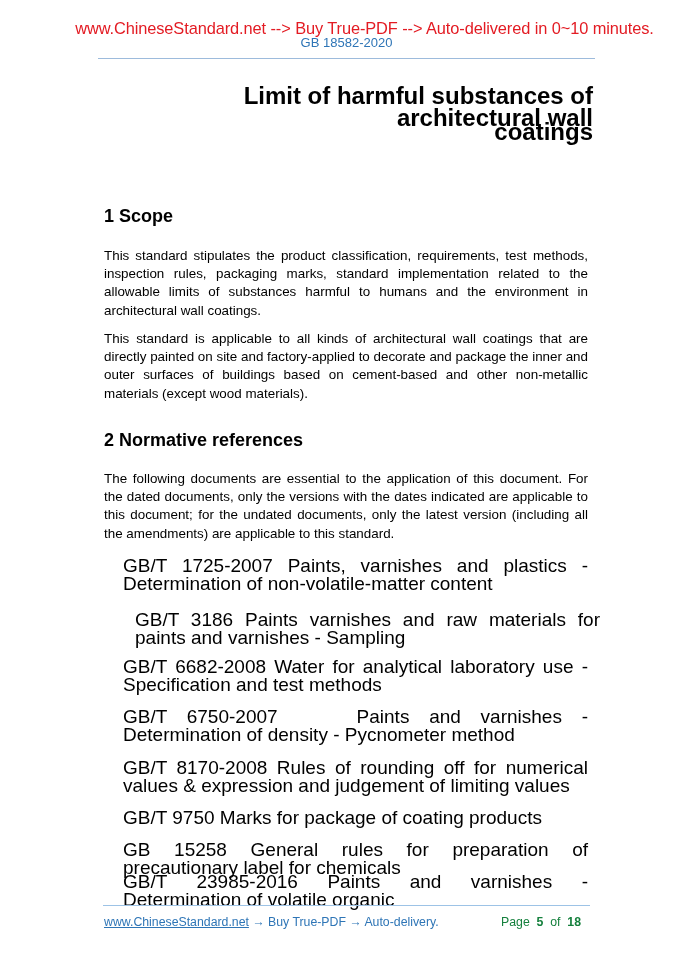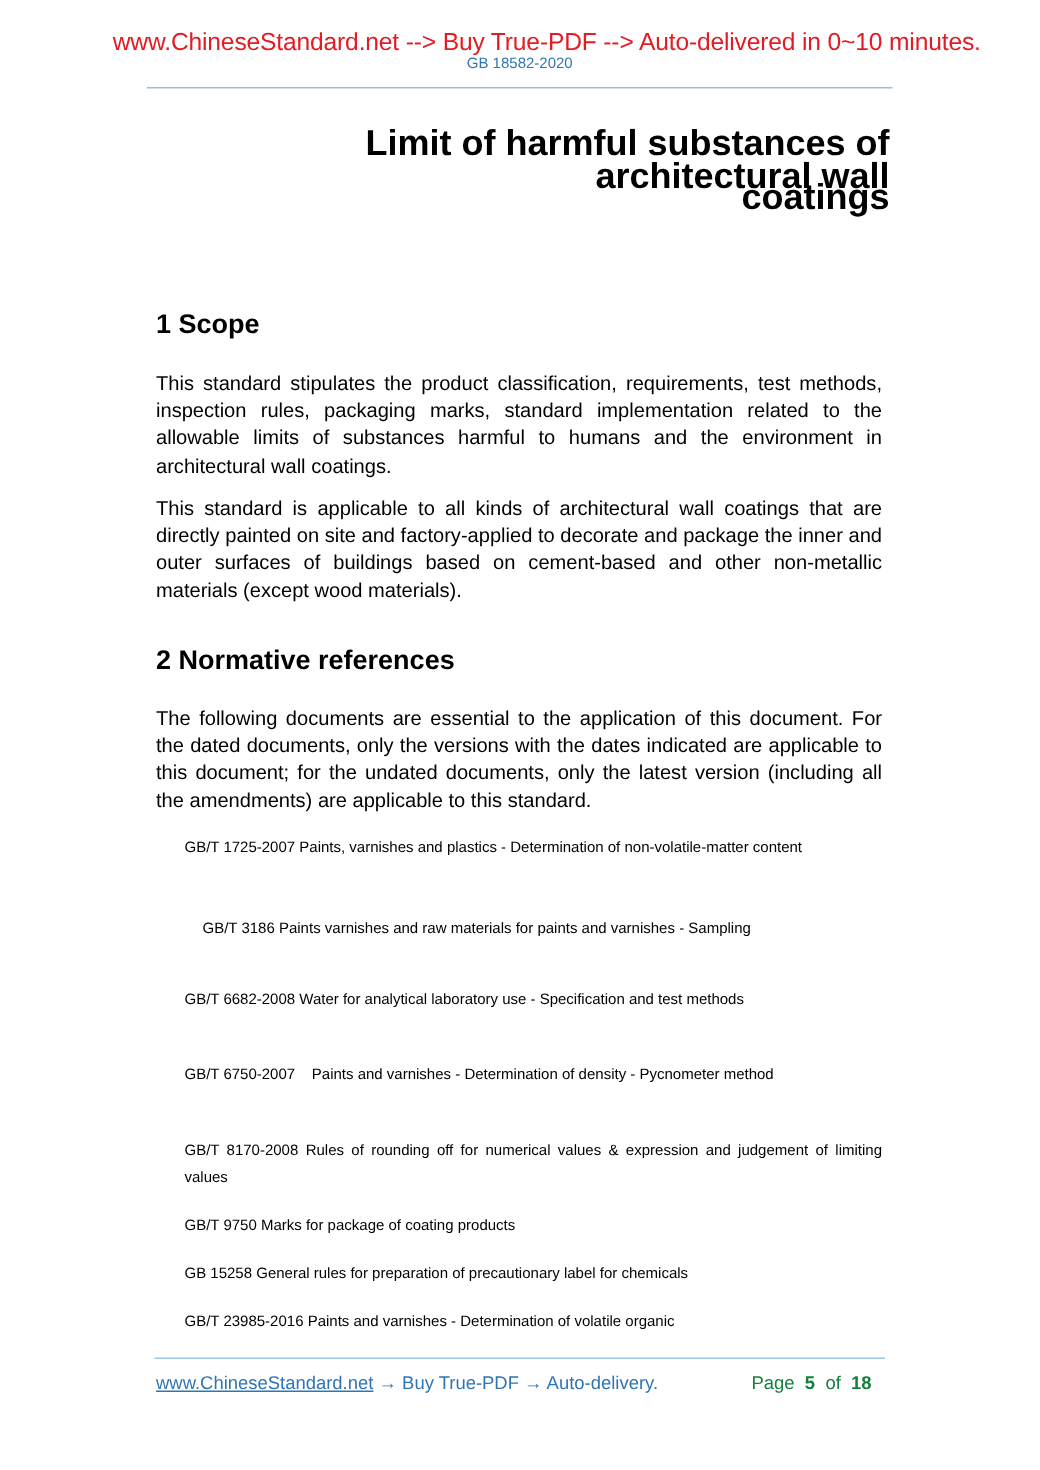--- a/index.html
+++ b/index.html
@@ -1,31 +1,31 @@
 <!DOCTYPE html>
 <html><head>
 <meta charset="utf-8">
 <style>
   html, body { margin: 0; padding: 0; background: #ffffff; }
   body { width: 693px; height: 980px; position: relative; overflow: hidden;
          font-family: "Liberation Sans", sans-serif; color: #000; }
   .banner { position: absolute; top: 18px; left: 0; width: 693px; text-align: center;
             color: #e31b23; font-size: 16.4px; line-height: 20px; white-space: nowrap; letter-spacing: -0.1px; padding-left: 18px; }
   .doc-code { position: absolute; top: 36px; left: 0; width: 693px; text-align: center;
-              color: #2e75b6; font-size: 10px; line-height: 14px; }
+              color: #2e75b6; font-size: 13px; line-height: 14px; }
   .header-rule { position: absolute; top: 58px; left: 98px; width: 497px; height: 0;
                  border-top: 1px solid #9dbbdc; }
   .title { position: absolute; left: 100px; width: 493px; text-align: right;
            font-weight: bold; font-size: 24px; line-height: 22px; }
   .title.l1 { top: 85px; }
   .title.l2 { top: 121px; }
   h2 { position: absolute; left: 104px; margin: 0; font-size: 18px; font-weight: bold; line-height: 22px; }
   .para { position: absolute; left: 104px; width: 484px; margin: 0; font-size: 13.4px;
           line-height: 18.2px; text-align: justify; }
-  .ref { position: absolute; left: 123px; width: 465px; margin: 0; font-size: 10px;
+  .ref { position: absolute; left: 123px; width: 465px; margin: 0; font-size: 19px;
          line-height: 18.2px; text-align: justify; }
   .footer-rule { position: absolute; top: 905px; left: 103px; width: 487px; height: 0;
                  border-top: 1px solid #9dc3e6; }
   .footer { position: absolute; top: 915px; left: 104px; font-size: 12.3px; color: #2e75b6; white-space: nowrap; }
   .footer a { color: #2e75b6; text-decoration: underline; text-align: right; }
   .page-info { position: absolute; top: 915px; left: 501px; font-size: 12.3px; color: #15803d; white-space: nowrap; }
   .page-info b { font-weight: bold; }
 </style>
 </head>
 <body>

